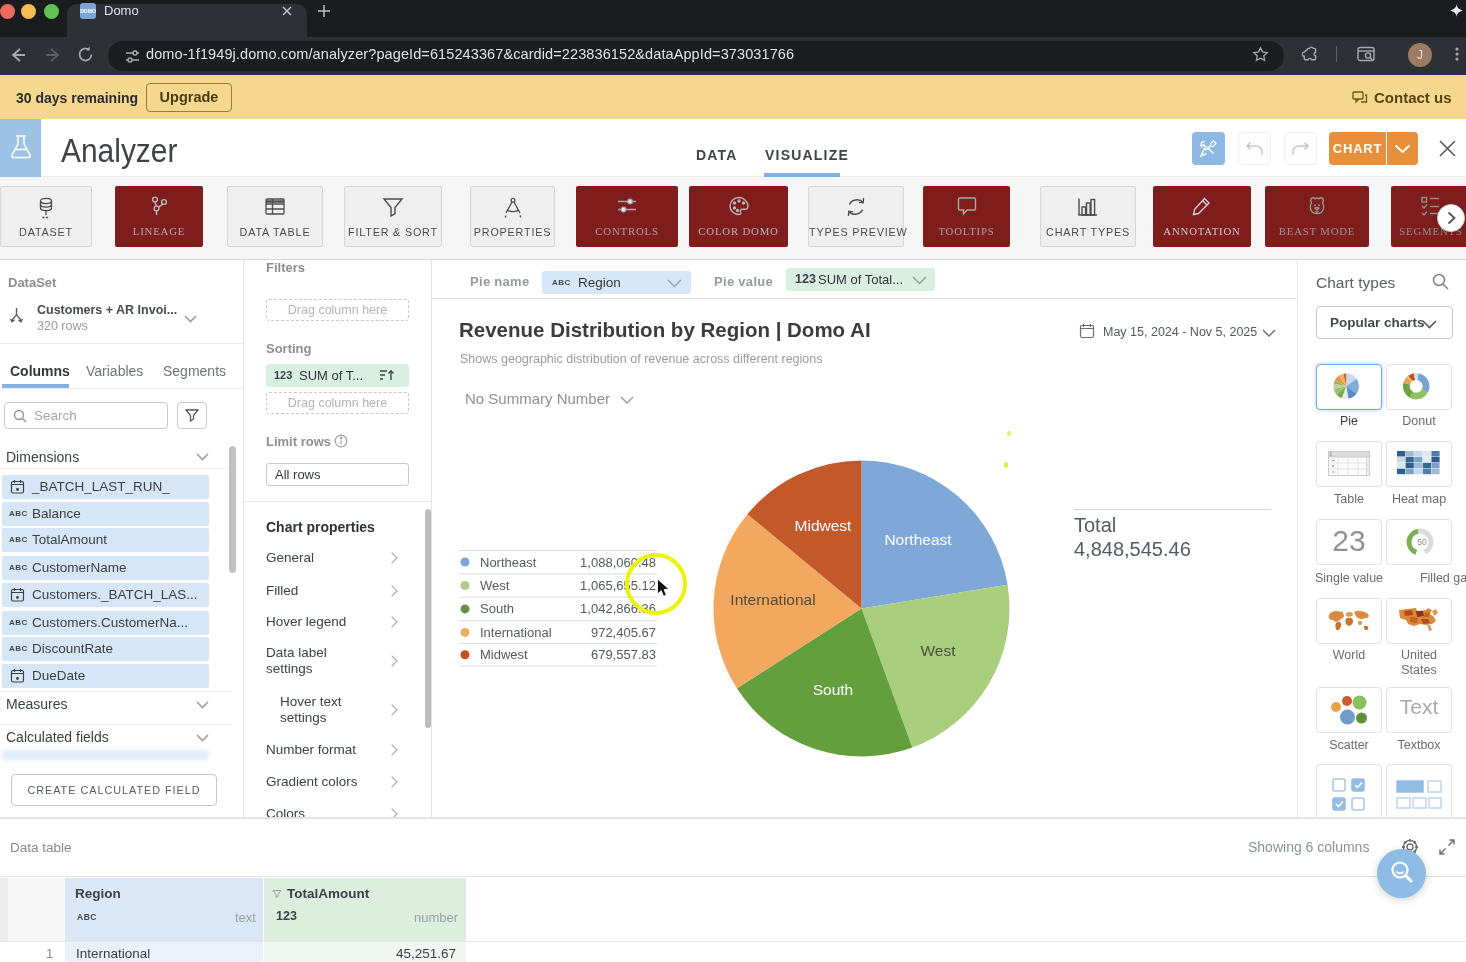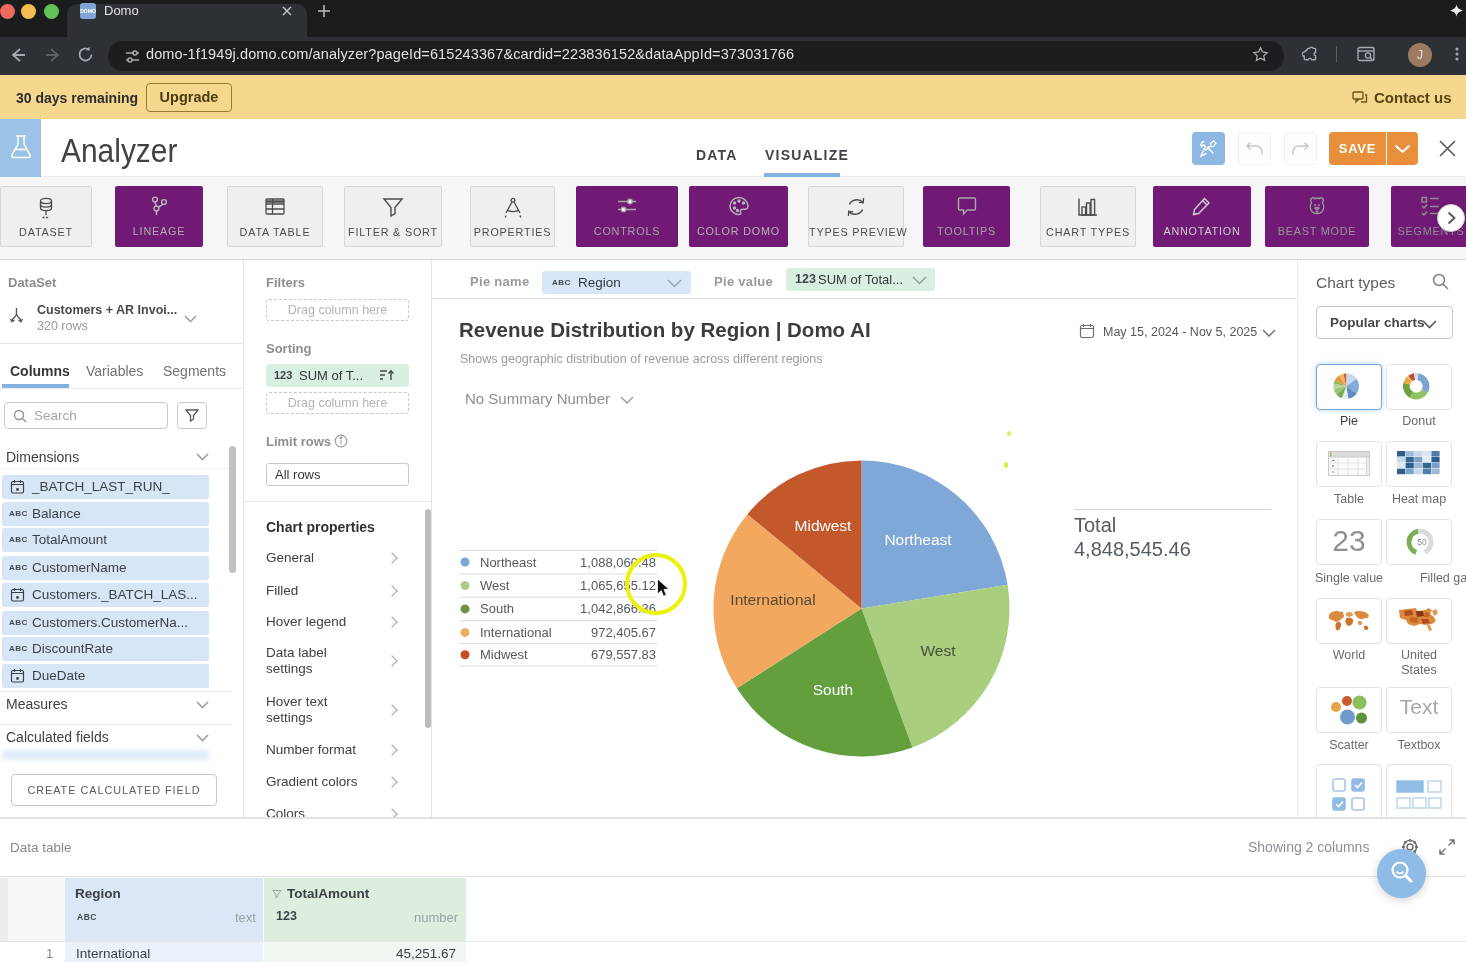--- a/index.html
+++ b/index.html
@@ -18,21 +18,21 @@
 color:#4a3c10;}
 
 #hdr{left:0;top:119px;width:1466px;height:58px;background:#fff;}
 #hlogo{left:0;top:119px;width:41px;height:58px;background:#9cc3e5;}
 
 #strip{left:0;top:177px;width:1466px;height:83px;background:#f6f6f6;border-bottom:1px solid #d8d8d8;}
 .tbtn{top:186px;height:61px;border-radius:2px;text-align:center;}
 .tbtn .lbl{position:absolute;left:0;right:0;top:39px;font-size:10.8px;letter-spacing:0.8px;white-space:nowrap;}
 .tbtn svg{position:absolute;left:50%;transform:translateX(-50%);top:9px;}
 .boxed{background:#efefef;border:1px solid #d7d7d7;}
-.whitebox{background:#701a75;}
+.whitebox{background:#7f1d1d;font-family:Liberation Serif, serif;}
 
 #panelA{left:0;top:260px;width:244px;height:558px;background:#fff;border-right:1px solid #e4e4e4;}
 #panelB{left:244px;top:260px;width:188px;height:558px;background:#fff;border-right:1px solid #e4e4e4;}
 #mainArea{left:432px;top:260px;width:865px;height:558px;background:#fff;}
 #sidebar{left:1297px;top:260px;width:169px;height:558px;background:#fff;border-left:1px solid #e9e9e9;}
 .glabel{color:#8e8e8e;font-size:13px;font-weight:bold;}
 .ditem{left:2px;width:207px;height:24px;background:#d7e6f7;border-radius:2px;color:#3c4146;
 font-size:13.5px;line-height:24px;}
 .abc{font-size:8px;font-weight:bold;color:#43484d;letter-spacing:0.5px;line-height:8px;}
 .dashbox{left:266px;width:143px;height:22px;border:1px dashed #c9c9c9;border-radius:3px;
@@ -148,21 +148,21 @@
   </svg>
 <div class="ab" style="left:1238px;top:132px;width:33px;height:33px;background:#fefefe;border:1px solid #f0f0f0;border-radius:4px;"></div>
 <svg class="ab" style="left:1245px;top:141px" width="19" height="16" viewBox="0 0 19 16">
     <path d="M5.5 1.5 L2 5 L5.5 8.5 M2 5 L11 5 a6 5.5 0 0 1 6 5.5 l0 3" stroke="#c3c6c9" stroke-width="1.5" fill="none"></path>
   </svg>
 <div class="ab" style="left:1284px;top:132px;width:33px;height:33px;background:#fefefe;border:1px solid #f0f0f0;border-radius:4px;"></div>
 <svg class="ab" style="left:1291px;top:141px" width="19" height="16" viewBox="0 0 19 16">
     <path d="M13.5 1.5 L17 5 L13.5 8.5 M17 5 L8 5 a6 5.5 0 0 0 -6 5.5 l0 3" stroke="#c3c6c9" stroke-width="1.5" fill="none"></path>
   </svg>
 <div class="ab" style="left:1329px;top:132px;width:57px;height:33px;background:#e78f3b;border-radius:4px 0 0 4px;
-color:#fff;font-size:13px;letter-spacing:0.8px;text-align:center;line-height:33px;font-weight:bold;">SAVE</div>
+color:#fff;font-size:13px;letter-spacing:0.8px;text-align:center;line-height:33px;font-weight:bold;">CHART</div>
 <div class="ab" style="left:1387px;top:132px;width:31px;height:33px;background:#e78f3b;border-radius:0 4px 4px 0;"></div>
 <svg class="ab" style="left:1394px;top:144px" width="17" height="10" viewBox="0 0 17 10">
     <path d="M1.5 1.5 L8.5 8 L15.5 1.5" stroke="#fff" stroke-width="2" fill="none"></path>
   </svg>
 <svg class="ab" style="left:1438px;top:139px" width="19" height="19" viewBox="0 0 19 19">
     <path d="M2 2 L17 17 M17 2 L2 17" stroke="#55595e" stroke-width="1.6"></path>
   </svg>
 
 <div class="ab" id="strip"></div>
 
@@ -416,21 +416,21 @@
 <div class="ab" style="left:6px;top:729px;color:#3c4146;font-size:14px;">Calculated fields</div>
 <svg class="ab" style="left:196px;top:734px" width="13" height="8" viewBox="0 0 13 8">
     <path d="M1 1 L6.5 6.5 L12 1" class="chev" stroke="#6e7276"></path>
   </svg>
 <div class="ab" style="left:2px;top:750px;width:207px;height:10px;background:#dbe9f9;border-radius:2px;filter:blur(2px);opacity:0.85;"></div>
 <div class="ab" style="left:229px;top:446px;width:7px;height:127px;background:#c2c2c2;border-radius:4px;"></div>
 <div class="ab" style="left:11px;top:774px;width:206px;height:32px;border:1px solid #c6c6c6;border-radius:4px;
 color:#585c60;font-size:10.8px;letter-spacing:1px;text-align:center;line-height:31px;">CREATE CALCULATED FIELD</div>
 
 <div class="ab" id="panelB"></div>
-<div class="ab glabel" style="left:266px;top:275px;">Filters</div>
+<div class="ab glabel" style="left:266px;top:260px;">Filters</div>
 <div class="ab dashbox" style="top:299px;">Drag column here</div>
 <div class="ab glabel" style="left:266px;top:341px;">Sorting</div>
 <div class="ab pill" style="left:266px;top:364px;width:143px;background:#d9efe2;">
 <span class="ab" style="left:8px;top:5px;font-size:11px;font-weight:bold;color:#3e4347;">123</span>
 <span class="ab" style="left:33px;top:4px;font-size:13px;color:#33373b;">SUM of T...</span>
 <svg class="ab" style="left:113px;top:5px" width="16" height="13" viewBox="0 0 16 13">
       <g stroke="#44484c" stroke-width="1.4" fill="none">
         <path d="M1 2 L8 2 M1 6 L6 6 M1 10 L4 10"></path>
         <path d="M12 11 L12 2.5 M9.5 4.5 L12 1.8 L14.5 4.5"></path>
       </g>
@@ -450,21 +450,21 @@
 <div class="ab" style="left:244px;top:501px;width:188px;height:1px;background:#e6e6e6;"></div>
 <div class="ab" style="left:266px;top:519px;color:#2e3236;font-size:14px;font-weight:bold;">Chart properties</div>
 <div class="ab cpitem" style="top:550px;">General</div>
 <div class="ab cparr" style="top:554px;"></div>
 <div class="ab cpitem" style="top:583px;">Filled</div>
 <div class="ab cparr" style="top:587px;"></div>
 <div class="ab cpitem" style="top:614px;">Hover legend</div>
 <div class="ab cparr" style="top:618px;"></div>
 <div class="ab cpitem" style="top:645px;">Data label<br>settings</div>
 <div class="ab cparr" style="top:657px;"></div>
-<div class="ab cpitem" style="top:694px;">Hover text<br>settings</div>
+<div class="ab cpitem" style="top:694px;margin-left:14px;">Hover text<br>settings</div>
 <div class="ab cparr" style="top:706px;"></div>
 <div class="ab cpitem" style="top:742px;">Number format</div>
 <div class="ab cparr" style="top:746px;"></div>
 <div class="ab cpitem" style="top:774px;">Gradient colors</div>
 <div class="ab cparr" style="top:778px;"></div>
 <div class="ab cpitem" style="top:806px;">Colors</div>
 <div class="ab cparr" style="top:810px;"></div>
 <div class="ab" style="left:425px;top:509px;width:6px;height:219px;background:#bdbdbd;border-radius:3px;"></div>
 
 <div class="ab" id="mainArea"></div>
@@ -700,21 +700,21 @@
       <rect x="32" y="3" width="13" height="11" stroke="#b9d2ec"></rect>
       <rect x="1" y="20" width="13" height="10" stroke="#b9d2ec"></rect>
       <rect x="17" y="20" width="13" height="10" stroke="#b9d2ec"></rect>
       <rect x="33" y="20" width="12" height="10" stroke="#b9d2ec"></rect>
     </g>
   </svg>
 
 <div class="ab" id="dtsec"></div>
 <div class="ab" style="left:0px;top:817px;width:1466px;height:2px;background:#e3e3e3;"></div>
 <div class="ab" style="left:10px;top:840px;color:#85898d;font-size:13.5px;">Data table</div>
-<div class="ab" style="left:1248px;top:839px;color:#8b9197;font-size:14px;">Showing 2 columns</div>
+<div class="ab" style="left:1248px;top:839px;color:#8b9197;font-size:14px;">Showing 6 columns</div>
 <svg class="ab" style="left:1400px;top:837px" width="20" height="20" viewBox="0 0 20 20">
     <g stroke="#6b6f73" stroke-width="1.4" fill="none">
       <circle cx="10" cy="10" r="3"></circle>
       <path d="M10 2 L10 4.8 M10 15.2 L10 18 M2 10 L4.8 10 M15.2 10 L18 10 M4.3 4.3 L6.3 6.3 M13.7 13.7 L15.7 15.7 M15.7 4.3 L13.7 6.3 M6.3 13.7 L4.3 15.7" stroke-width="1.8"></path>
       <circle cx="10" cy="10" r="6.6"></circle>
     </g>
   </svg>
 <svg class="ab" style="left:1439px;top:839px" width="16" height="16" viewBox="0 0 16 16">
     <g stroke="#6b6f73" stroke-width="1.4" fill="none">
       <path d="M9.5 6.5 L15 1 M10.5 1 L15 1 L15 5.5"></path>

